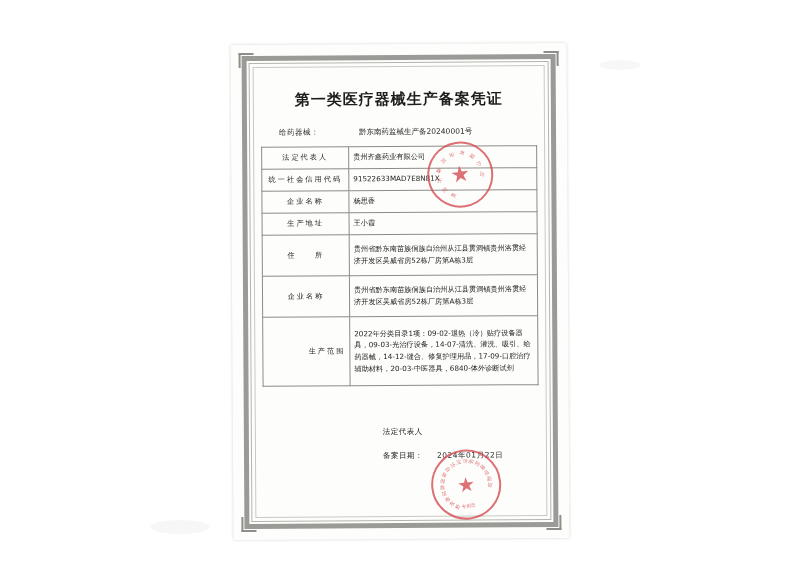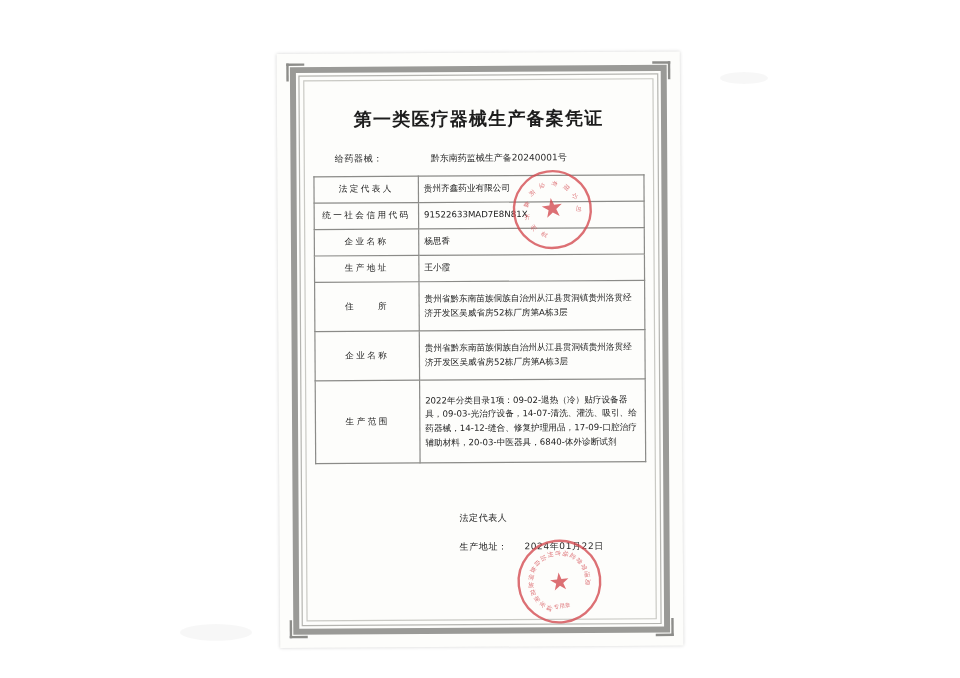--- a/index.html
+++ b/index.html
@@ -122,21 +122,21 @@
   td.val.multi {
     line-height: 1.6;
   }
   .row-name td    { height: 15px; }
   .row-credit td  { height: 15px; }
   .row-legal td   { height: 15px; }
   .row-person td  { height: 15px; }
   .row-addr td    { height: 34px; }
   .row-prodaddr td{ height: 34px; }
   .row-scope td   { height: 62px; vertical-align: top; }
-  .row-scope td.key { vertical-align: middle; }
+  .row-scope td.key { vertical-align: middle; text-align: right; }
 
   .footer {
     position: absolute;
     left: 0;
     right: 0;
     bottom: 34px;
     font-size: 7.5px;
     color: #222;
   }
   .footer .line {
@@ -277,21 +277,21 @@
           </tr>
         </tbody>
       </table>
 
       <div class="footer">
         <div class="line">
           <span class="lbl">法定代表人</span>
           <span class="val"></span>
         </div>
         <div class="line">
-          <span class="lbl">生产地址：</span>
+          <span class="lbl">备案日期：</span>
           <span class="val">2024年01月22日</span>
         </div>
       </div>
 
     </div>
 
     <div id="seal-top" class="seal">
       <div class="ring-text" title="贵州齐鑫药业有限公司">
           <span style="transform: rotate(215deg) translate(0px, -24px) rotate(90deg);">贵</span>
           <span style="transform: rotate(242.778deg) translate(0px, -24px) rotate(90deg);">州</span>

